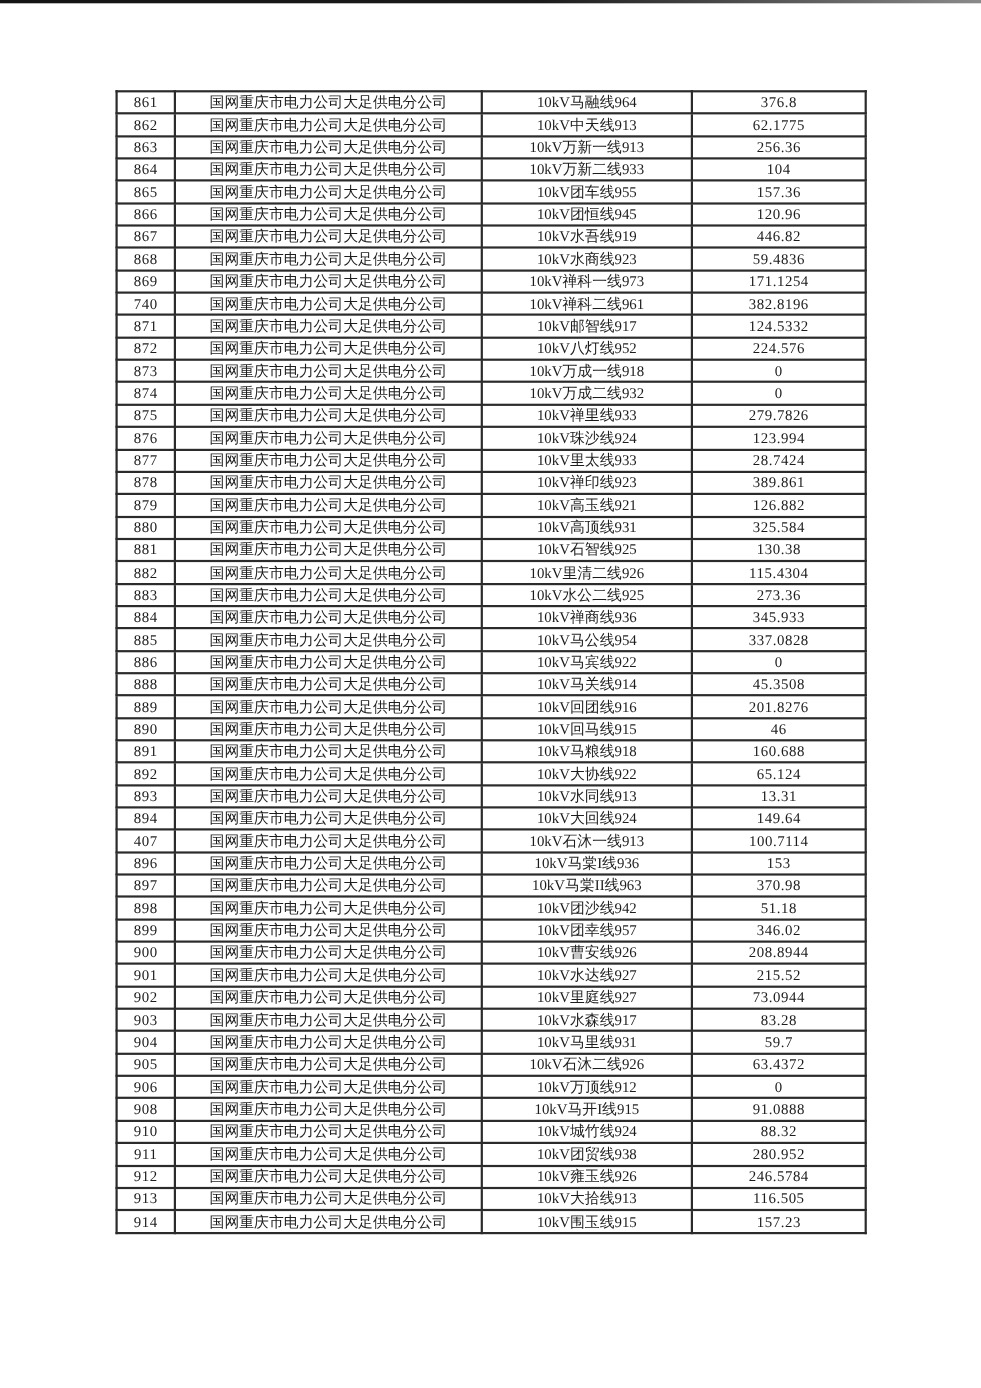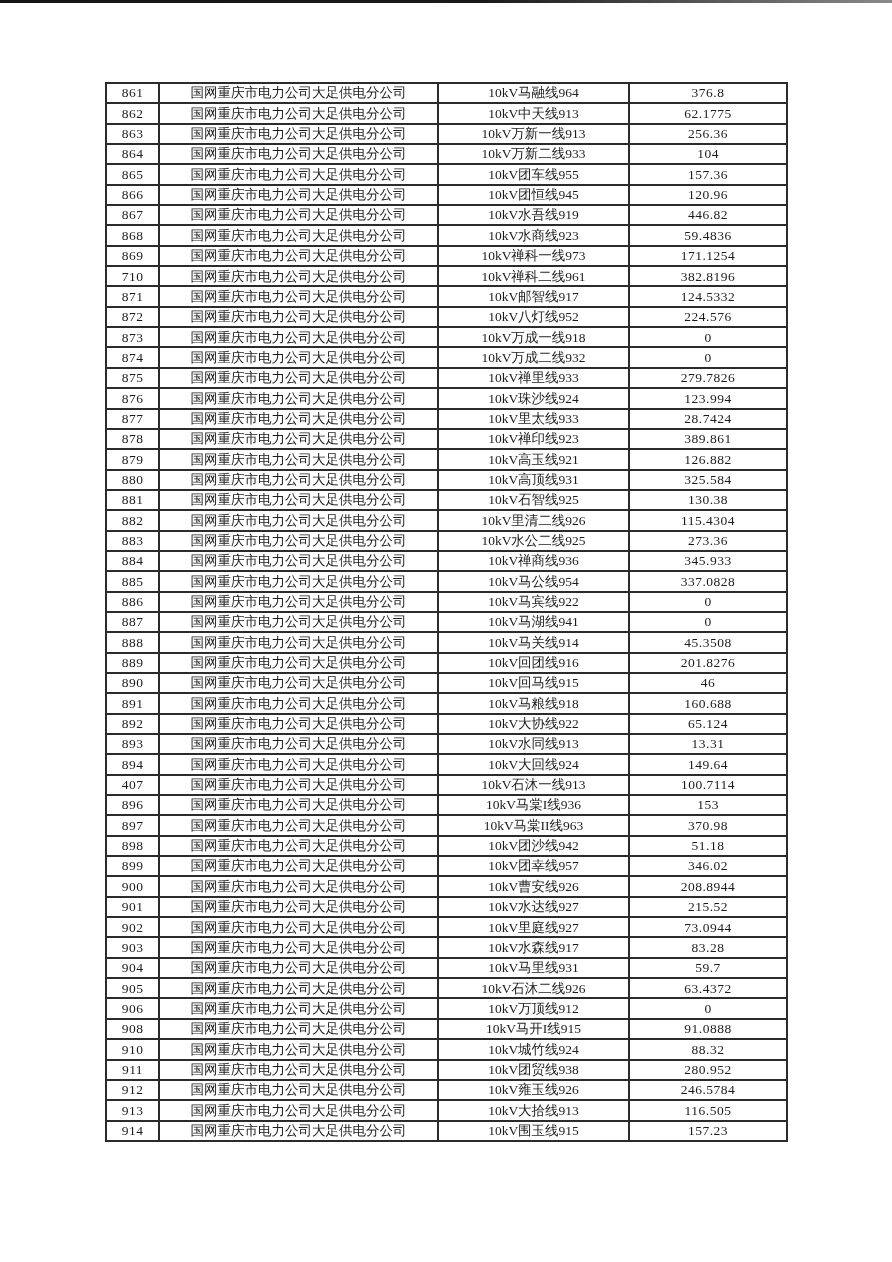--- a/index.html
+++ b/index.html
@@ -111,21 +111,21 @@
           <td>10kV水商线923</td>
           <td class="num">59.4836</td>
         </tr>
         <tr>
           <td class="num">869</td>
           <td>国网重庆市电力公司大足供电分公司</td>
           <td>10kV禅科一线973</td>
           <td class="num">171.1254</td>
         </tr>
         <tr>
-          <td class="num">710</td>
+          <td class="num">740</td>
           <td>国网重庆市电力公司大足供电分公司</td>
           <td>10kV禅科二线961</td>
           <td class="num">382.8196</td>
         </tr>
         <tr>
           <td class="num">871</td>
           <td>国网重庆市电力公司大足供电分公司</td>
           <td>10kV邮智线917</td>
           <td class="num">124.5332</td>
         </tr>
@@ -210,26 +210,20 @@
         <tr>
           <td class="num">885</td>
           <td>国网重庆市电力公司大足供电分公司</td>
           <td>10kV马公线954</td>
           <td class="num">337.0828</td>
         </tr>
         <tr>
           <td class="num">886</td>
           <td>国网重庆市电力公司大足供电分公司</td>
           <td>10kV马宾线922</td>
-          <td class="num">0</td>
-        </tr>
-        <tr>
-          <td class="num">887</td>
-          <td>国网重庆市电力公司大足供电分公司</td>
-          <td>10kV马湖线941</td>
           <td class="num">0</td>
         </tr>
         <tr>
           <td class="num">888</td>
           <td>国网重庆市电力公司大足供电分公司</td>
           <td>10kV马关线914</td>
           <td class="num">45.3508</td>
         </tr>
         <tr>
           <td class="num">889</td>

